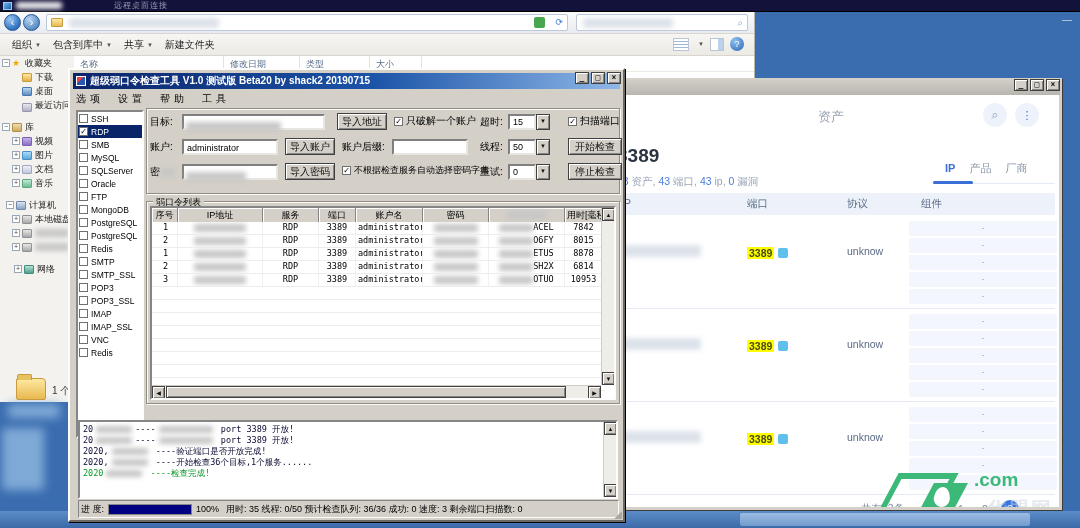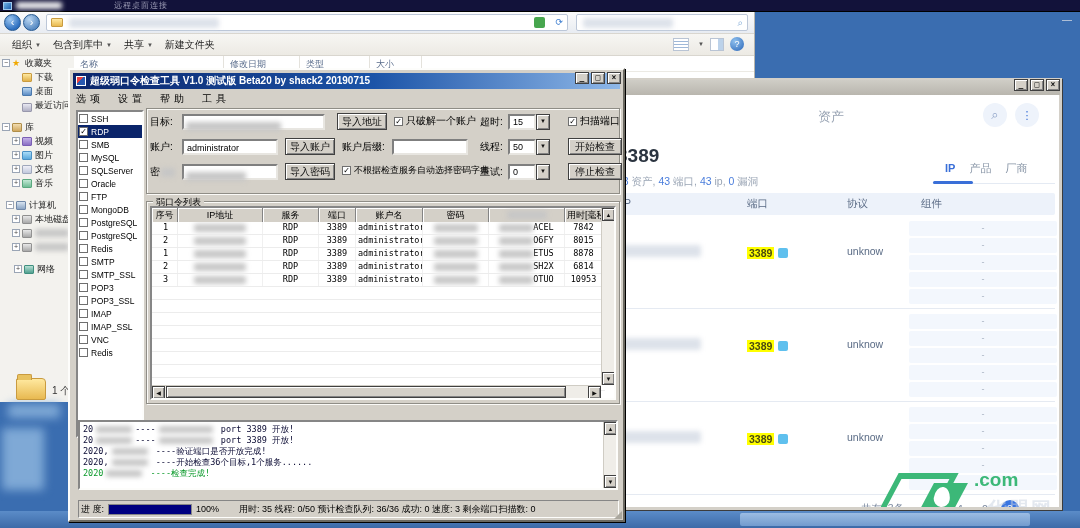--- a/index.html
+++ b/index.html
@@ -109,21 +109,21 @@
   .res-row { display:flex; height:13px; border-bottom:1px solid #ececec; font-size:8.5px;
              font-family:"DejaVu Sans Mono",monospace; color:#000; }
   .res-cell { border-right:1px solid #f0f0f0; overflow:hidden; white-space:nowrap; padding:0 2px; text-align:center; }
   .vscroll { position:absolute; top:0; right:0; width:13px; bottom:13px; background:#efede8; border-left:1px solid #cfccc4; }
   .hscroll { position:absolute; left:0; right:13px; bottom:0; height:13px; background:#efede8; border-top:1px solid #cfccc4; }
   .sb-btn { position:absolute; width:13px; height:13px; font-size:6px; line-height:12px; }
   .sb-thumb { position:absolute; background:#d4d0c8; border:1px solid #404040;
               box-shadow:inset 1px 1px 0 #fff, inset -1px -1px 0 #848484; }
 
   
-  .logbox { position:absolute; left:8px; top:350px; width:540px; height:70px; overflow:hidden; }
+  .logbox { position:absolute; left:8px; top:350px; width:540px; height:79px; overflow:hidden; }
   .log-line { font-size:8.5px; line-height:11px; color:#0a0a33; white-space:nowrap; font-family:"DejaVu Sans Mono",monospace; }
   .log-line.green { color:#0a9a2a; }
   .statusbar { position:absolute; left:8px; top:430px; width:541px; height:18px; border:1px solid;
                border-color:#868686 #fdfdfb #fdfdfb #868686; display:flex; align-items:center;
                font-size:9px; color:#000; padding:0 2px; white-space:nowrap; }
   .pbar { width:84px; height:11px; border:1px solid #868686; background:#fff; margin:0 4px; }
   .pfill { height:100%; background:#000080; }
   .grip { position:absolute; right:1px; bottom:1px; width:0; height:0;
           border-left:8px solid transparent; border-bottom:8px solid #aaa79e; }
 
@@ -661,18 +661,18 @@
         <div class="sb-btn btn95" style="bottom:0;">▼</div>
       </div>
     </div>
 
     <div class="statusbar">
       <span>进 度:</span>
       <span class="pbar">
           <span class="pfill" style="width:100%;display:block;"></span>
         </span>
       <span>100%</span>
-      <span style="margin-left:20px;">用时: 35  线程: 0/50  预计检查队列: 36/36  成功: 0  速度: 3  剩余端口扫描数: 0</span>
+      <span style="margin-left:7px;">用时: 35  线程: 0/50  预计检查队列: 36/36  成功: 0  速度: 3  剩余端口扫描数: 0</span>
     </div>
     <div class="grip"></div>
   </div>
 
 </div>
 
 </body></html>

